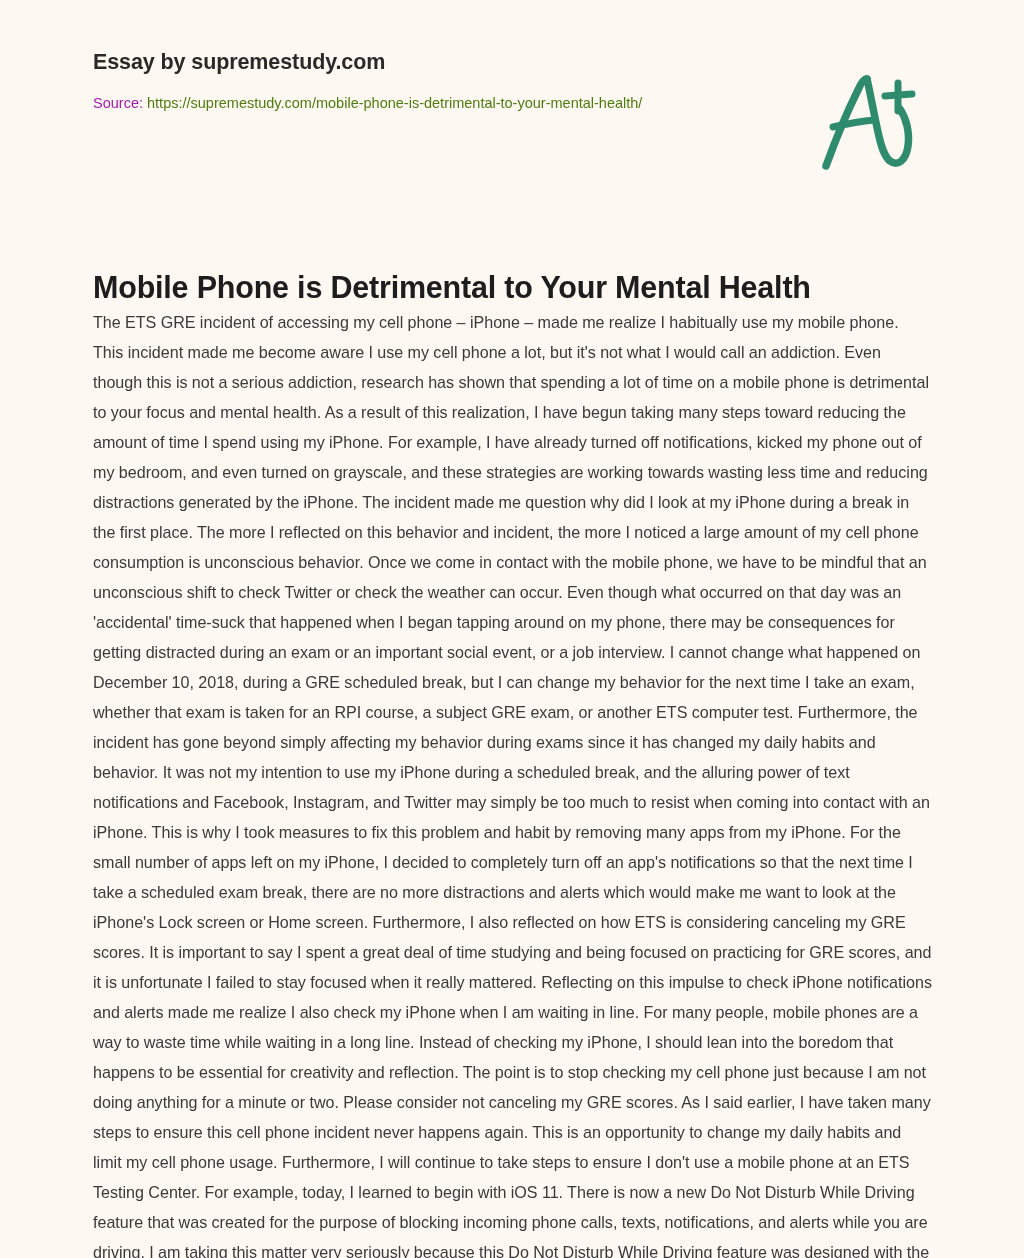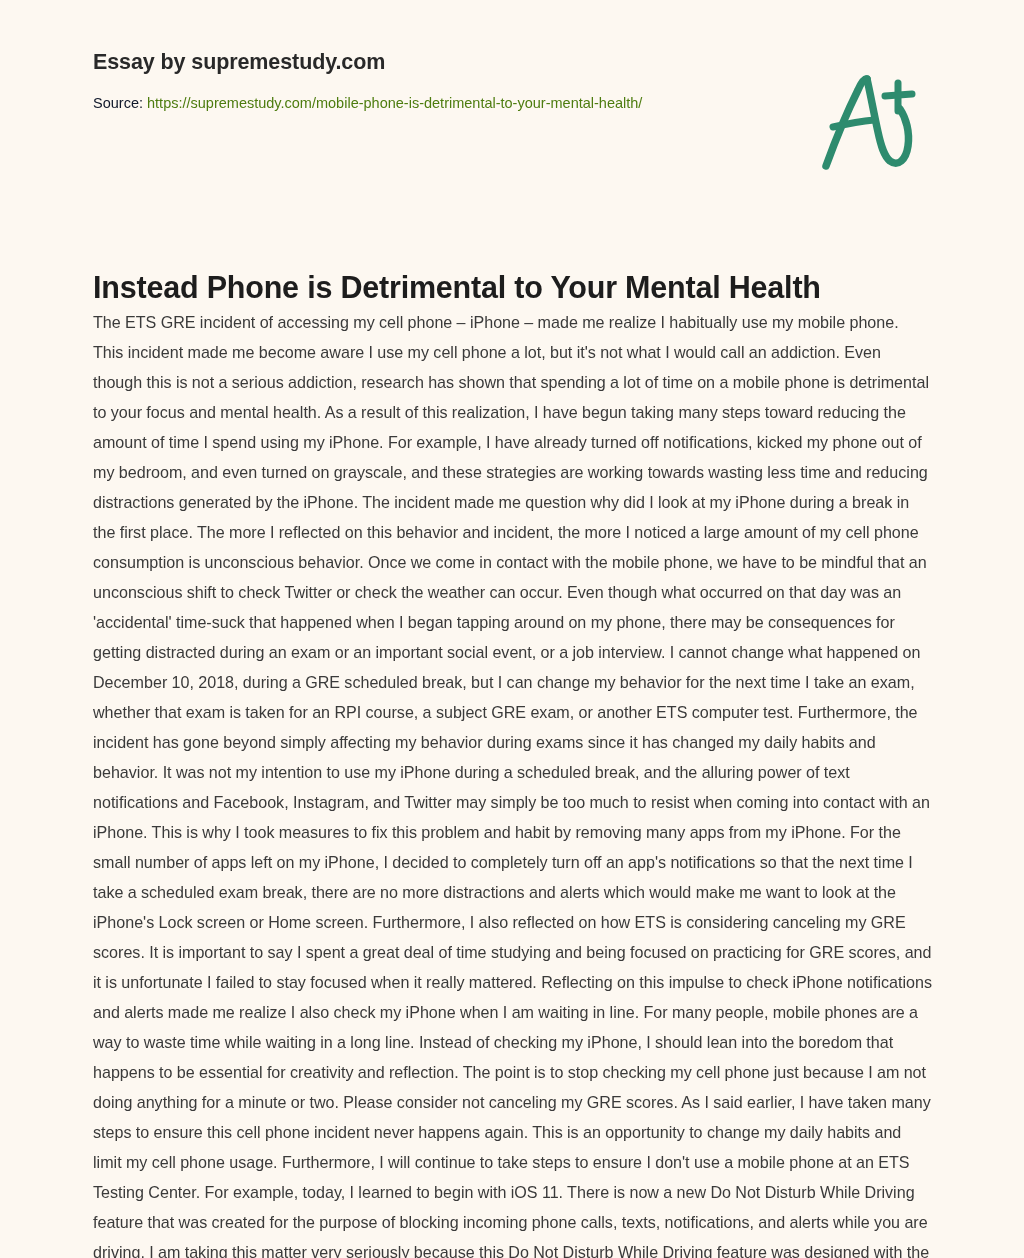--- a/index.html
+++ b/index.html
@@ -41,21 +41,21 @@
 
   .source-line {
     margin-top: 17px;
     font-size: 14.5px;
     line-height: 20px;
     color: #8a8a8a;
     white-space: nowrap;
   }
 
   .source-label {
-    color: #0f172a;
+    color: #a21caf;
   }
 
   .source-url {
     color: #4d7c0f;
     text-decoration: none;
   }
 
   
   .logo {
     position: absolute;
@@ -125,19 +125,19 @@
 
         <path d="M21 57 C 34 54, 50 51, 62 50" stroke-width="7"></path>
 
         <path d="M86 13 L 86 41" stroke-width="7"></path>
 
         <path d="M73 26 L 100 24" stroke-width="7"></path>
       </g>
     </svg>
   </div>
 
-  <h1 class="essay-title">Instead Phone is Detrimental to Your Mental Health</h1>
+  <h1 class="essay-title">Mobile Phone is Detrimental to Your Mental Health</h1>
 
   <div class="essay-body">
     <p>The ETS GRE incident of accessing my cell phone – iPhone – made me realize I habitually use my mobile phone. This incident made me become aware I use my cell phone a lot, but it's not what I would call an addiction. Even though this is not a serious addiction, research has shown that spending a lot of time on a mobile phone is detrimental to your focus and mental health. As a result of this realization, I have begun taking many steps toward reducing the amount of time I spend using my iPhone. For example, I have already turned off notifications, kicked my phone out of my bedroom, and even turned on grayscale, and these strategies are working towards wasting less time and reducing distractions generated by the iPhone. The incident made me question why did I look at my iPhone during a break in the first place. The more I reflected on this behavior and incident, the more I noticed a large amount of my cell phone consumption is unconscious behavior. Once we come in contact with the mobile phone, we have to be mindful that an unconscious shift to check Twitter or check the weather can occur. Even though what occurred on that day was an 'accidental' time-suck that happened when I began tapping around on my phone, there may be consequences for getting distracted during an exam or an important social event, or a job interview. I cannot change what happened on December 10, 2018, during a GRE scheduled break, but I can change my behavior for the next time I take an exam, whether that exam is taken for an RPI course, a subject GRE exam, or another ETS computer test. Furthermore, the incident has gone beyond simply affecting my behavior during exams since it has changed my daily habits and behavior. It was not my intention to use my iPhone during a scheduled break, and the alluring power of text notifications and Facebook, Instagram, and Twitter may simply be too much to resist when coming into contact with an iPhone. This is why I took measures to fix this problem and habit by removing many apps from my iPhone. For the small number of apps left on my iPhone, I decided to completely turn off an app's notifications so that the next time I take a scheduled exam break, there are no more distractions and alerts which would make me want to look at the iPhone's Lock screen or Home screen. Furthermore, I also reflected on how ETS is considering canceling my GRE scores. It is important to say I spent a great deal of time studying and being focused on practicing for GRE scores, and it is unfortunate I failed to stay focused when it really mattered. Reflecting on this impulse to check iPhone notifications and alerts made me realize I also check my iPhone when I am waiting in line. For many people, mobile phones are a way to waste time while waiting in a long line. Instead of checking my iPhone, I should lean into the boredom that happens to be essential for creativity and reflection. The point is to stop checking my cell phone just because I am not doing anything for a minute or two. Please consider not canceling my GRE scores. As I said earlier, I have taken many steps to ensure this cell phone incident never happens again. This is an opportunity to change my daily habits and limit my cell phone usage. Furthermore, I will continue to take steps to ensure I don't use a mobile phone at an ETS Testing Center. For example, today, I learned to begin with iOS 11. There is now a new Do Not Disturb While Driving feature that was created for the purpose of blocking incoming phone calls, texts, notifications, and alerts while you are driving. I am taking this matter very seriously because this Do Not Disturb While Driving feature was designed with the aim of cutting down on distractions to prevent accidents, and this change in my behavior could make my driving safer. The next time I take an ETS paper-based or computer-based exam, I plan to stick my iPhone in the glove compartment. Furthermore, once I arrive at the testing center, I will simply stay away from the glove compartment, and now the iPhone will be inaccessible and out of sight. Then I will lock my car using the car keys, and in this manner, I will be unable to use my cell phone without leaving the testing center. This strategy will make it a lot harder for me to use my cell phone during a break because now I have to leave the testing center and open a few building doors and walk to my car, which could be far away from the testing center's parking lot.</p>
   </div>
 
 </div>
 
 </body></html>

